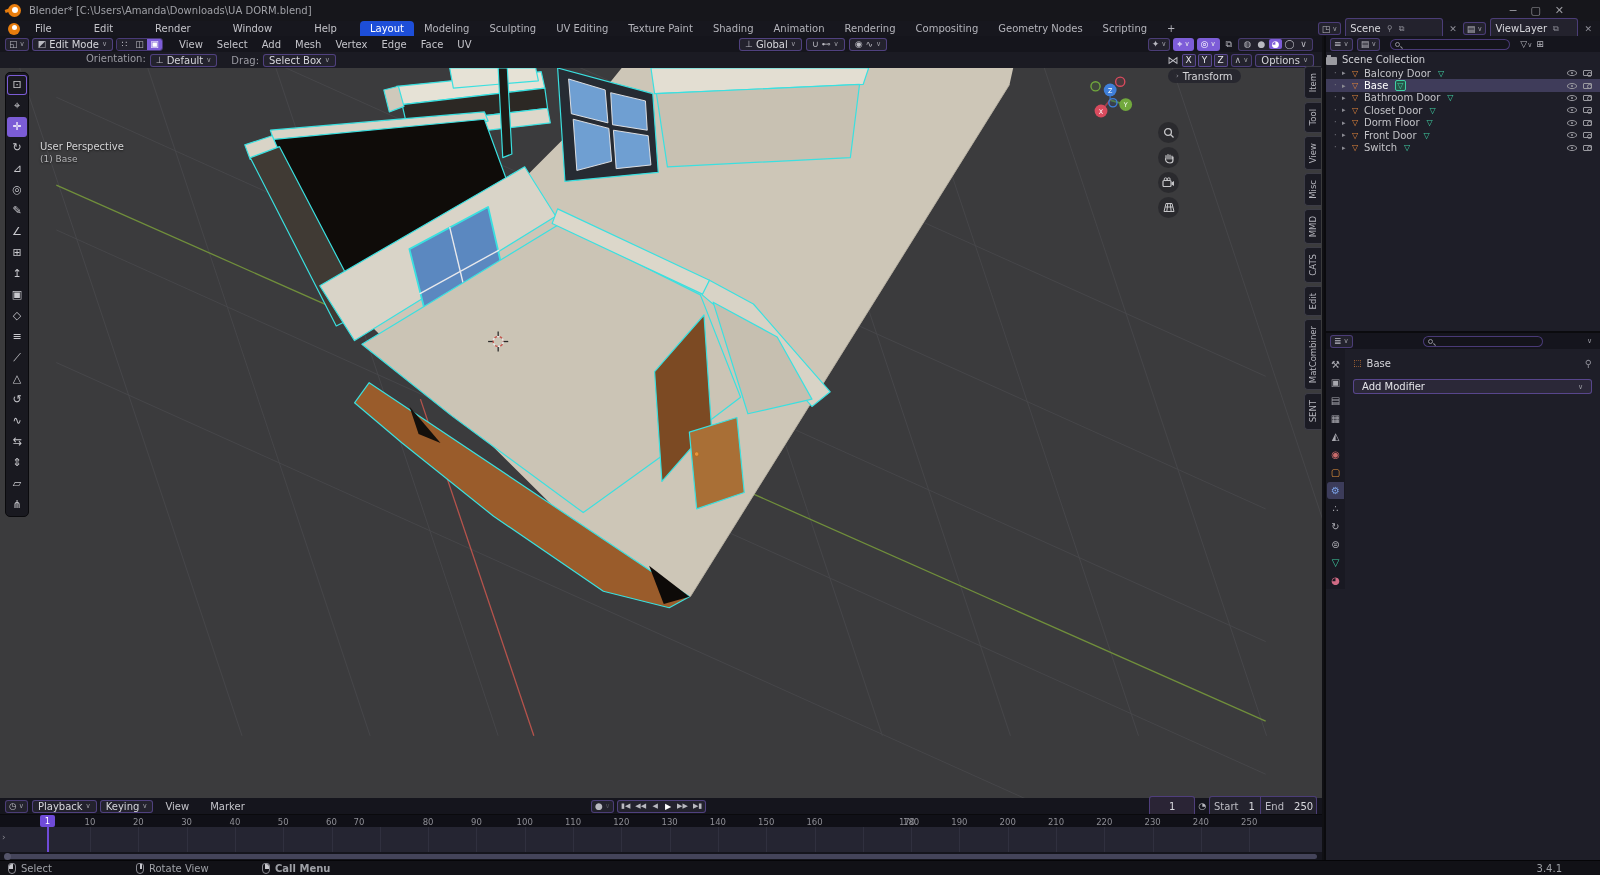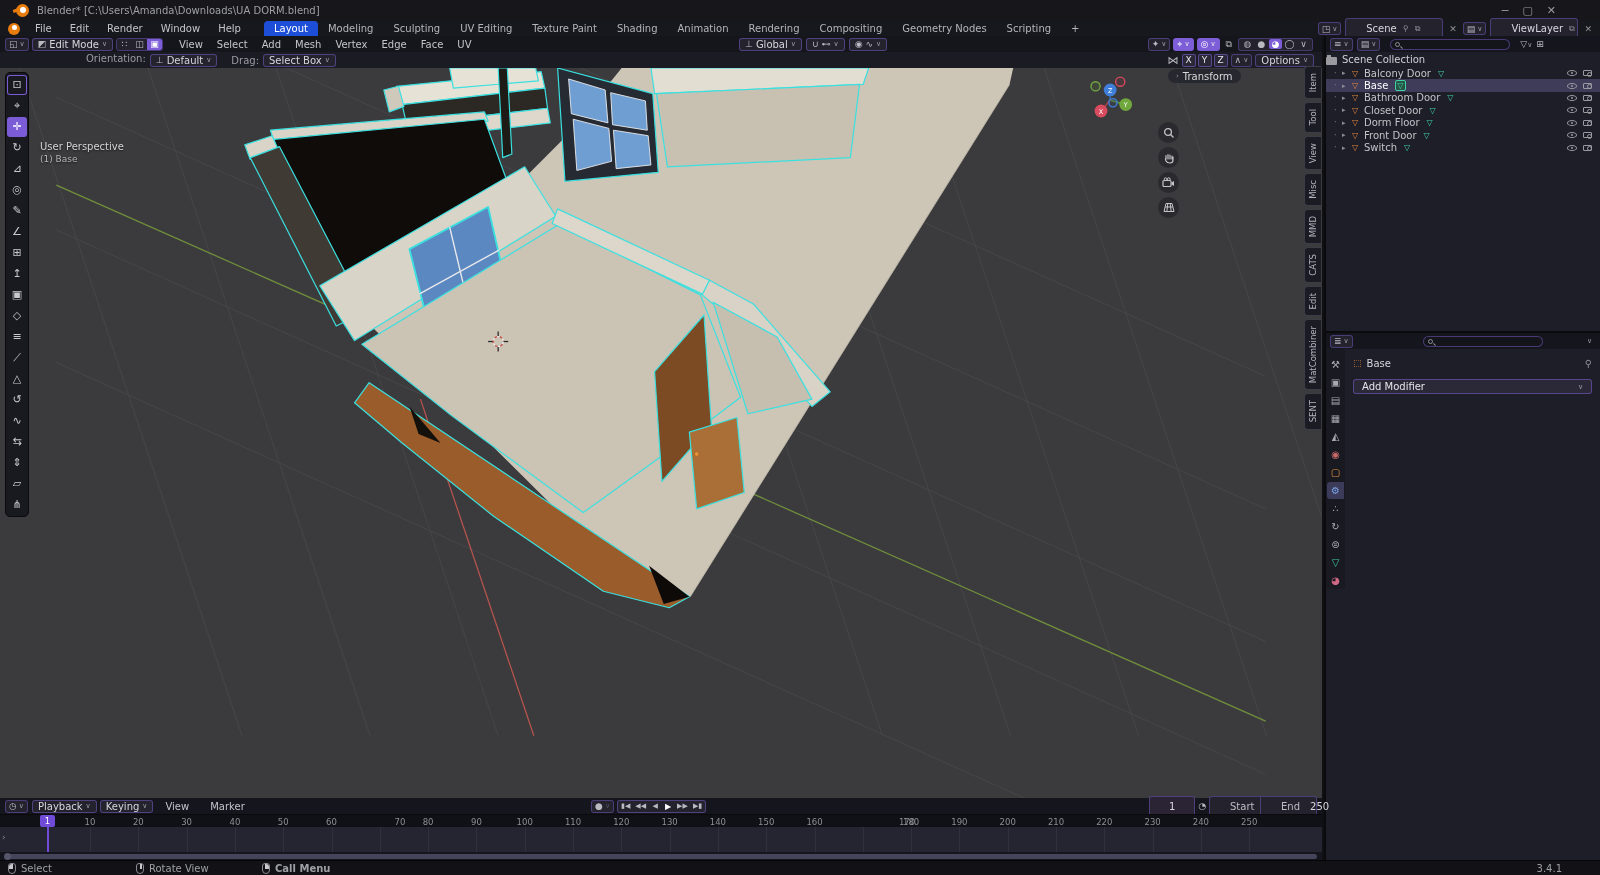--- a/index.html
+++ b/index.html
@@ -3,39 +3,39 @@
 <meta charset="utf-8">
 <style>
   * { box-sizing: border-box; margin: 0; padding: 0; }
   html,body { width:1600px; height:875px; overflow:hidden; background:#101014;
     font-family:"DejaVu Sans", sans-serif; color:#c9c9cf; font-size:10px; }
   .abs { position:absolute; }
   #app { position:relative; width:1600px; height:875px; }
 
   
   #titlebar { left:0; top:0; width:1600px; height:21px; background:#16161b;
-    display:flex; align-items:center; padding:0 16px; }
+    display:flex; align-items:center; padding:0 8px; }
   .blender-logo { width:13px; height:13px; border-radius:50%; background:#e87d0d; position:relative; margin-right:8px; flex:0 0 auto;}
   .blender-logo:after { content:""; position:absolute; left:4px; top:3px; width:6px; height:6px; border-radius:50%; background:#fff; }
   .blender-logo:before { content:""; position:absolute; left:-3px; top:5px; width:6px; height:3px; background:#e87d0d; transform:rotate(-20deg);}
   #title-text { color:#9fa0a6; font-size:10px; }
   #win-controls { margin-left:auto; display:flex; gap:14px; padding-right:28px; color:#9b9ba1; font-size:11px;}
   #win-controls span { cursor:default; }
 
   
   #topbar { left:0; top:21px; width:1600px; height:15px; background:#17171e; display:flex; align-items:center; }
   .logo-mini { width:12px; height:12px; border-radius:50%; background:#e87d0d; margin:0 6px 0 8px; position:relative;}
   .logo-mini:after{content:"";position:absolute;left:3.5px;top:2.5px;width:5px;height:5px;border-radius:50%;background:#fff;}
   .menu { padding:1px 9px; color:#c4c4ca; border-radius:3px; }
   #workspaces { display:flex; margin-left:14px; height:15px; align-items:stretch; }
   .ws-tab { padding:1px 10px; color:#b4b4bb; display:flex; align-items:center; border-radius:4px 4px 0 0; }
   .ws-tab.active { background:#1d4ed8; color:#fff; }
   #scene-group { margin-left:auto; display:flex; align-items:center; gap:4px; padding-right:6px;}
   .mini-dd { display:flex; align-items:center; gap:2px; background:#23222d; border:1px solid rgba(125,95,210,.45); border-radius:3px; padding:0 3px; height:13px; color:#b9b9c0;}
-  .field { display:flex; align-items:center; background:#23222d; border:1px solid rgba(125,95,210,.45); border-radius:3px; height:21px; padding:0 20px; color:#d8d8dd; }
+  .field { display:flex; align-items:center; background:#23222d; border:1px solid rgba(125,95,210,.45); border-radius:3px; height:21px; padding:0 4px; color:#d8d8dd; }
   .field .tail { margin-left:6px; color:#8f8f98; font-size:8px;}
   .chev { font-size:7px; color:#9a9aa2; }
   #scene-field { width:98px; } #viewlayer-field { width:88px; }
   .xbtn { color:#8f8f98; font-size:9px; padding:0 2px; }
 
   
   #vp-header { left:0; top:36px; width:1322px; height:16px; background:#15151c; display:flex; align-items:center; gap:3px; padding:0 5px; }
   .hdr-pill { display:flex; align-items:center; gap:3px; background:#23222d; border:1px solid rgba(125,95,210,.5); border-radius:3px; height:13px; padding:0 5px; color:#d6d6db; }
   .selmode { display:flex; border:1px solid rgba(125,95,210,.5); border-radius:3px; overflow:hidden; height:13px;}
   .selmode span { width:15px; display:flex; align-items:center; justify-content:center; color:#bdbdc4; background:#23222d; font-size:9px;}
@@ -155,21 +155,21 @@
     <span id="title-text">Blender* [C:\Users\Amanda\Downloads\UA DORM.blend]</span>
     <div id="win-controls">
       <span>─</span>
       <span>▢</span>
       <span>✕</span>
     </div>
   </div>
 
   <div id="topbar" class="abs">
     <span class="logo-mini"></span>
-    <div id="top-menus" style="display:flex;">
+    <div id="top-menus" style="display:flex;gap:24px;">
         <span class="menu">File</span>
         <span class="menu">Edit</span>
         <span class="menu">Render</span>
         <span class="menu">Window</span>
         <span class="menu">Help</span>
       </div>
     <div id="workspaces">
         <span class="ws-tab active">Layout</span>
         <span class="ws-tab">Modeling</span>
         <span class="ws-tab">Sculpting</span>
@@ -673,21 +673,21 @@
       </div>
     </div>
     <div id="ruler">
       <div id="frame-badge">1</div>
     <span class="tick-label" style="left: 90px;">10</span>
         <span class="tick-label" style="left: 138.3px;">20</span>
         <span class="tick-label" style="left: 186.6px;">30</span>
         <span class="tick-label" style="left: 234.9px;">40</span>
         <span class="tick-label" style="left: 283.2px;">50</span>
         <span class="tick-label" style="left: 331.5px;">60</span>
-        <span class="tick-label" style="left: 400px;">70</span>
+        <span class="tick-label" style="left: 359px;">70</span>
         <span class="tick-label" style="left: 428.1px;">80</span>
         <span class="tick-label" style="left: 476.4px;">90</span>
         <span class="tick-label" style="left: 524.7px;">100</span>
         <span class="tick-label" style="left: 573px;">110</span>
         <span class="tick-label" style="left: 621.3px;">120</span>
         <span class="tick-label" style="left: 669.6px;">130</span>
         <span class="tick-label" style="left: 717.9px;">140</span>
         <span class="tick-label" style="left: 766.2px;">150</span>
         <span class="tick-label" style="left: 814.5px;">160</span>
         <span class="tick-label" style="left: 907px;">170</span>

